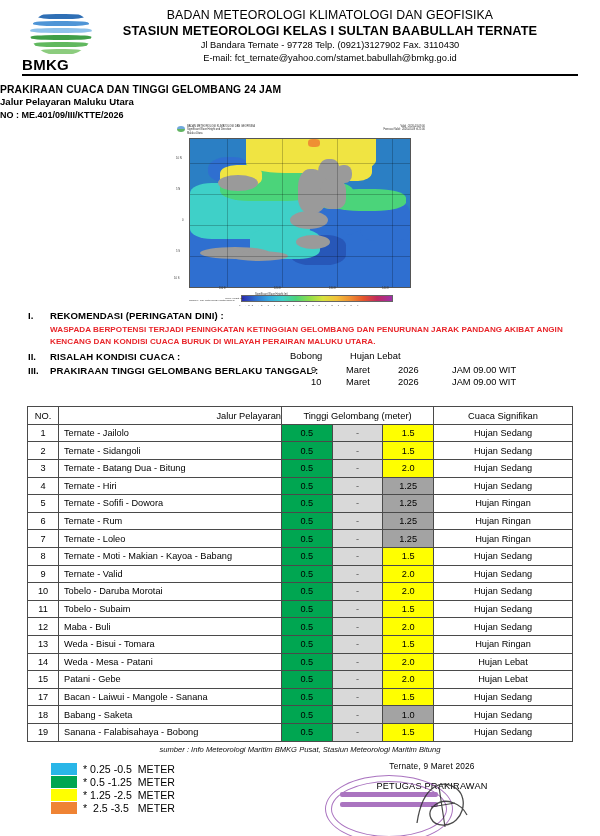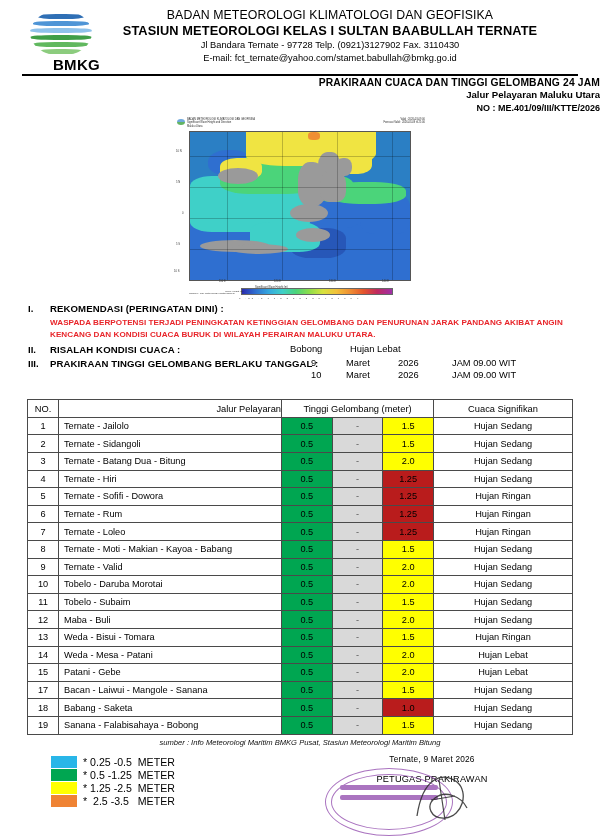--- a/index.html
+++ b/index.html
@@ -18,21 +18,21 @@
 
   
   .kop {
     display: flex;
     align-items: flex-start;
     padding: 8px 10px 0 22px;
   }
   .logo-box {
     width: 78px;
     flex: 0 0 78px;
-    text-align: right;
+    text-align: left;
     padding-top: 2px;
   }
   .logo-mark {
     width: 62px;
     height: 46px;
     margin: 0 auto;
     position: relative;
     overflow: hidden;
     border-radius: 50%;
   }
@@ -70,22 +70,22 @@
     line-height: 1.35;
   }
   .kop-rule {
     height: 2px;
     background: #000;
     margin: 2px 22px 0 22px;
   }
 
   
   .doc-title {
-    text-align: right;
-    margin-top: 0;
+    text-align: left;
+    margin-top: 7px;
     line-height: 1.3;
   }
   .doc-title .t1 { font-size: 10.3px; font-weight: bold; letter-spacing: .15px; }
   .doc-title .t2 { font-size: 9.6px; font-weight: bold; }
   .doc-title .t3 { font-size: 9px;  font-weight: bold; margin-top: 1px; }
 
   
   .map-wrap {
     margin: 3px auto 0 auto;
     width: 262px;
@@ -213,21 +213,21 @@
     font-size: 9.3px;
     text-align: center;
   }
   .c-no    { width: 30px;  text-align: center; }
   .c-rute  { width: 222px; text-align: left; padding-left: 5px !important; }
   .c-lo    { width: 66px;  text-align: center; background: #00a651; }
   .c-dash  { width: 24px;  text-align: center; background: #d9d9d9; color:#555; }
   .c-hi    { width: 66px;  text-align: center; }
   .c-cu    { width: 138px; text-align: center; }
   .hi-y { background: #ffff00; }
-  .hi-g { background: #b91c1c; margin-left: 36px; }
+  .hi-g { background: #a3a3a3; margin-left: 36px; }
   .th-tg { border-right: 1px solid #4a4a4a; }
 
   
   .catatan {
     width: 546px;
     margin: 2px auto 0 auto;
     font-size: 7.6px;
     font-style: italic;
     line-height: 1.45;
   }

